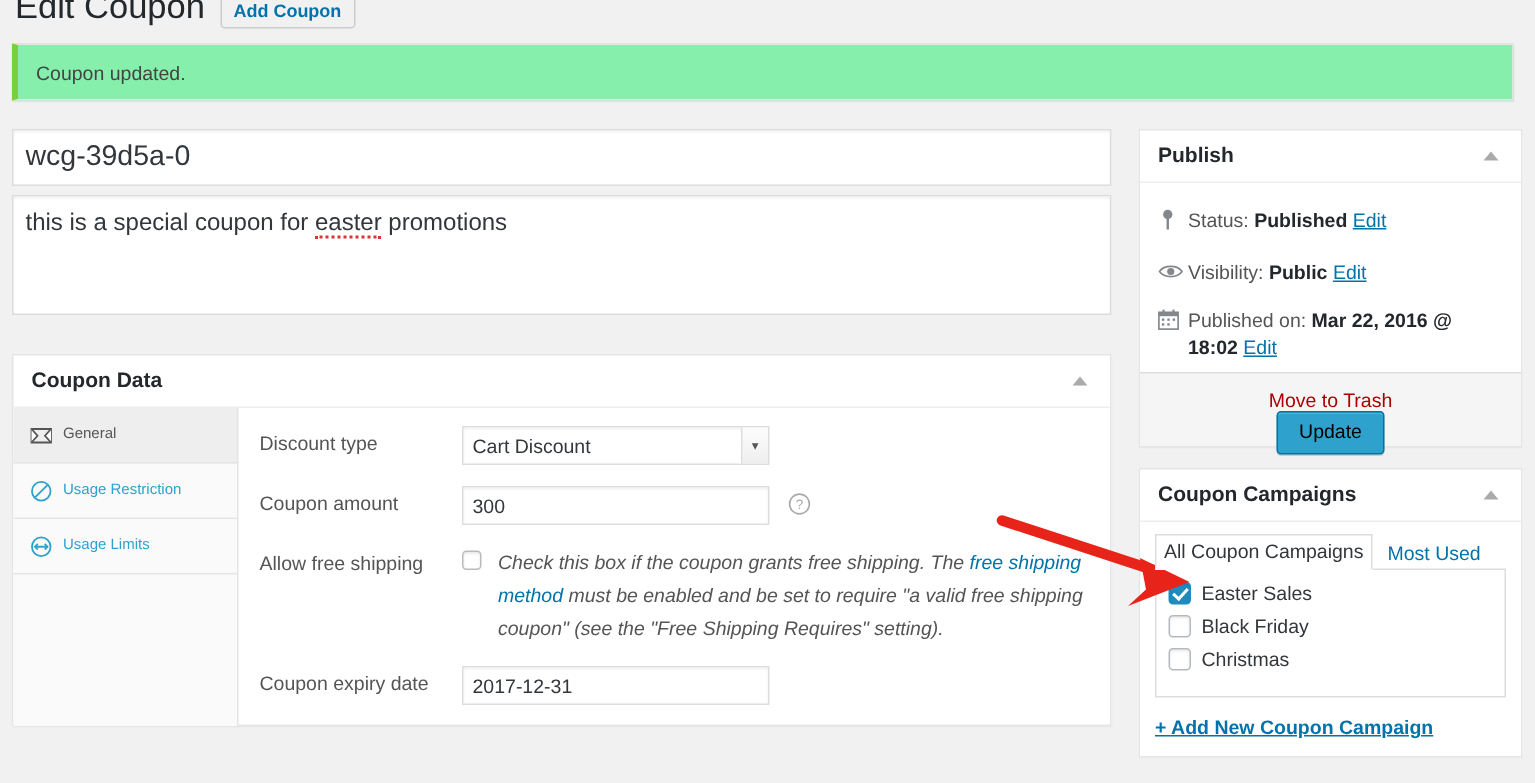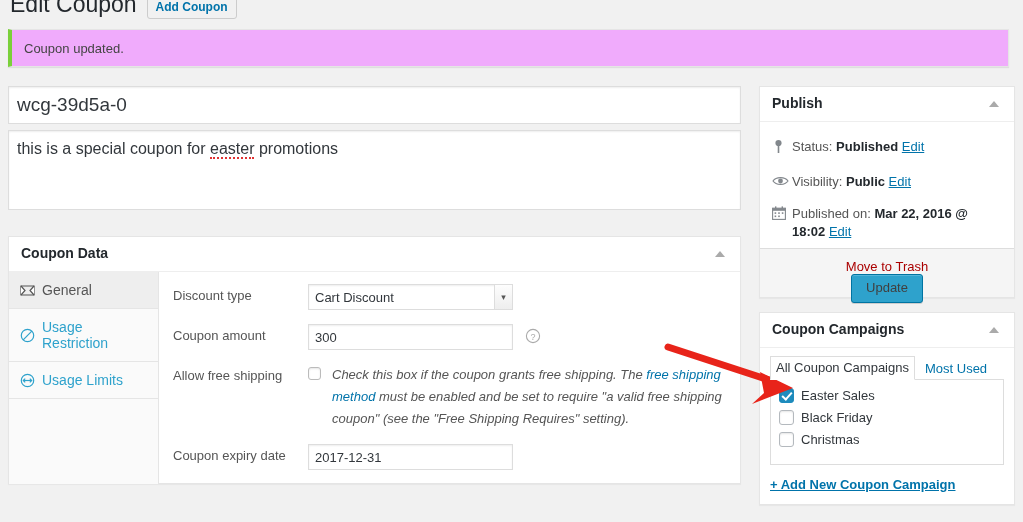--- a/index.html
+++ b/index.html
@@ -32,21 +32,21 @@
     font-size: 12px; font-weight: bold;
     padding: 3px 8px 4px;
     line-height: 14px;
     margin-top: 6px;
   }
 
   
   .notice {
     position: absolute; left: 8px; top: 29px;
     width: 1001px; height: 38px;
-    background: #f0abfc;
+    background: #86efac;
     border: 1px solid #e5e5e5;
     border-left: 4px solid #7ad03a;
     box-shadow: 0 1px 1px 0 rgba(0,0,0,.08);
     display: flex; align-items: center; text-align: center;
   }
   .notice p { margin: 0 0 0 12px; font-size: 13px; color: #444; }
 
   
   .main-col { position: absolute; left: 8px; top: 86px; width: 809px; }
 
@@ -117,23 +117,23 @@
   .cd-body { display: flex; height: 212px; }
   .cd-tabs {
     width: 150px; background: #fafafa;
     border-right: 1px solid #e5e5e5;
     margin: 0; padding: 0; list-style: none;
   }
   .cd-tabs li {
     border-bottom: 1px solid #e5e5e5;
   }
   .cd-tabs a {
-    display: flex; align-items: center; gap: 7px;
+    display: flex; align-items: flex-start; gap: 7px;
     padding: 10px 10px;
-    font-size: 14px;
+    font-size: 10px;
     color: #2ea2cc;
     text-decoration: none;
     line-height: 16px;
   }
   .cd-tabs li.active { background: #eee; }
   .cd-tabs li.active a { color: #555; font-weight: 400; }
   .cd-tabs .tab-icon { width: 16px; height: 16px; flex: 0 0 16px;
     display: flex; align-items: center; justify-content: center; }
 
   .cd-panel { flex: 1; padding: 12px 14px 0 14px; }
@@ -217,21 +217,21 @@
     padding: 10px;
     display: flex; align-items: center; justify-content: space-between;
     height: 49px;
     flex-direction: column;
   }
   .trash-link { color: #a00; text-decoration: none; font-size: 13px; }
   .btn-primary {
     background: #2ea2cc;
     border: 1px solid #0074a2;
     border-radius: 3px;
-    color: #404040;
+    color: #000000;
     font-size: 13px; font-weight: normal;
     padding: 5px 14px 6px;
     box-shadow: inset 0 1px 0 rgba(120,200,230,.5), 0 1px 0 rgba(0,0,0,.15);
     cursor: pointer;
     font-family: "Liberation Sans", sans-serif;
     line-height: 16px;
   }
 
   
   #campaigns-box { width: 256px; margin-top: 14px; }

